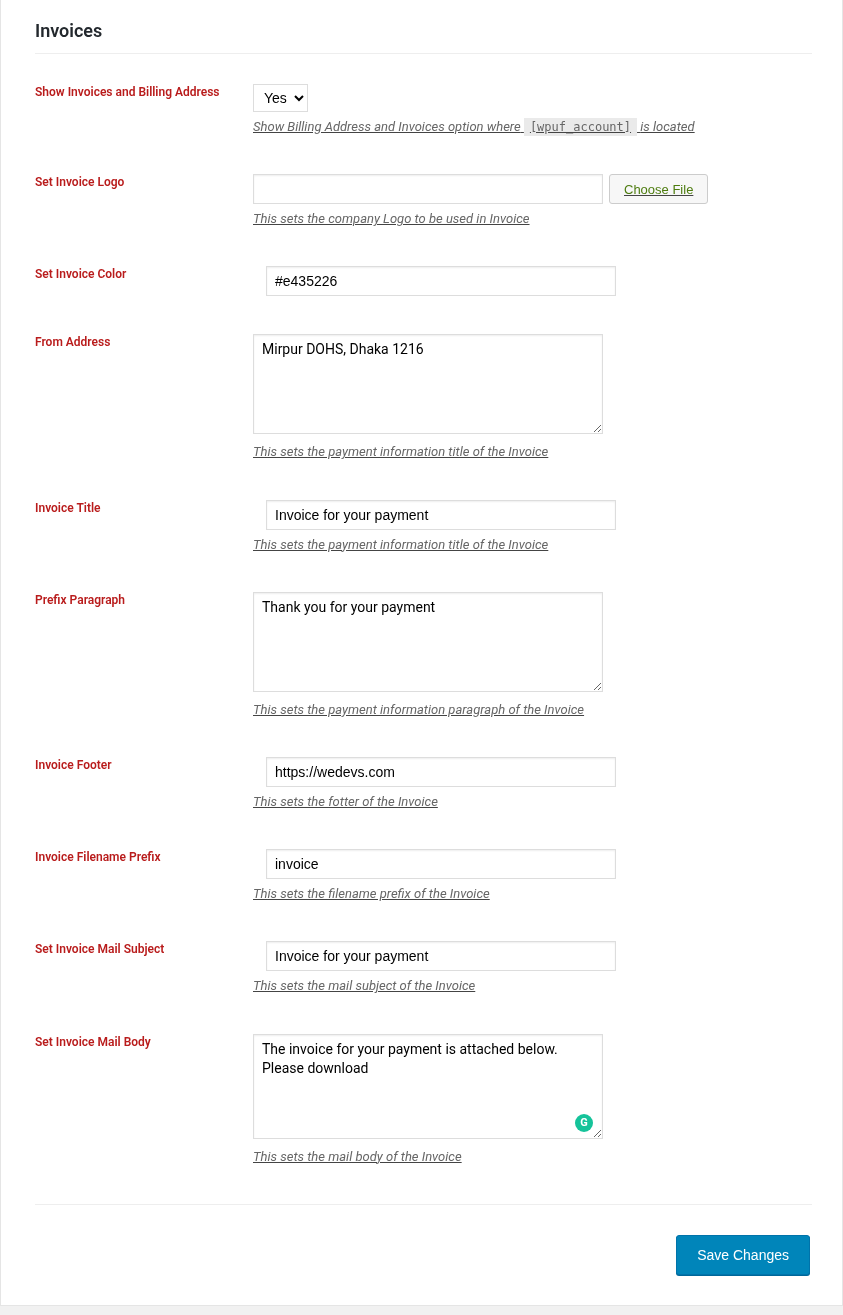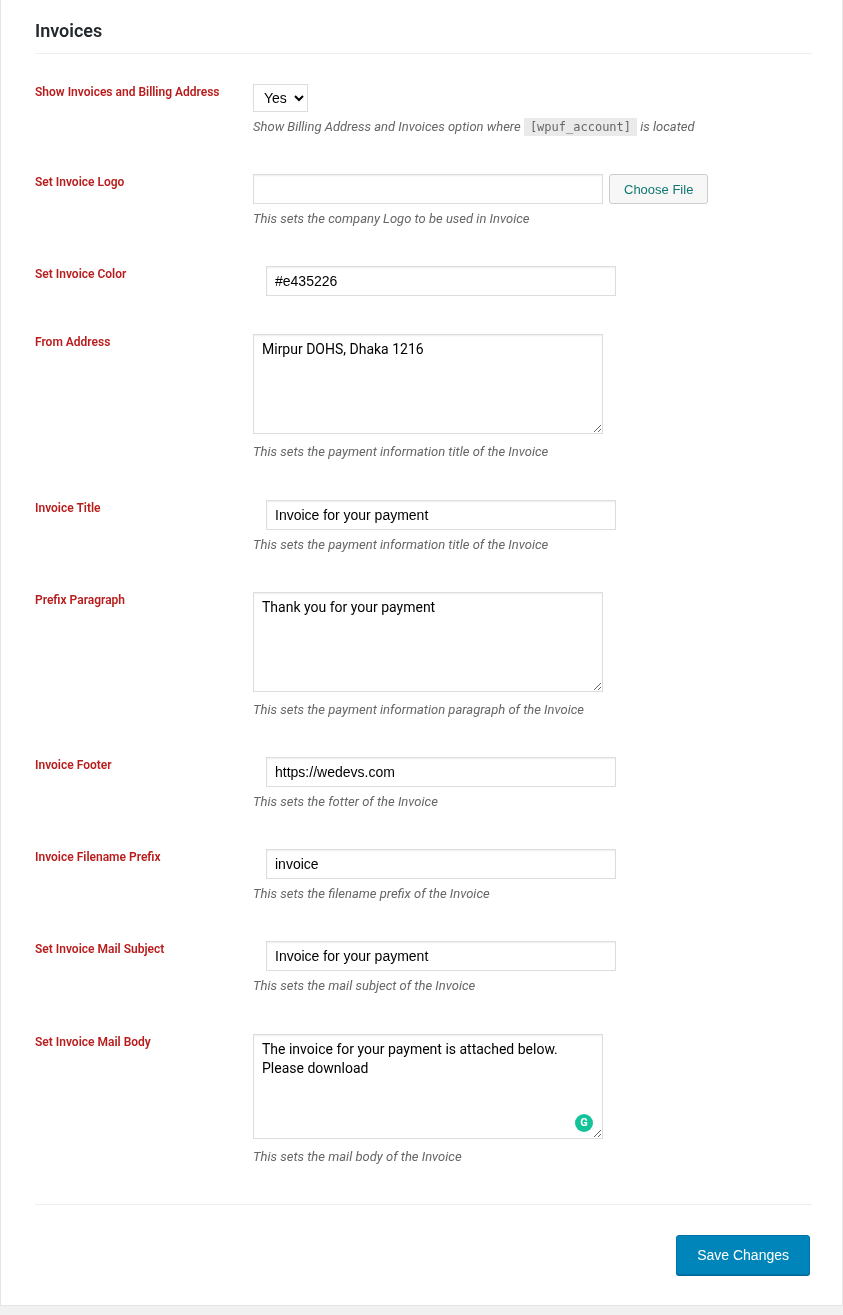--- a/index.html
+++ b/index.html
@@ -39,20 +39,21 @@
   padding-right: 10px;
 }
 .label-col label {
   font-weight: 600;
   font-size: 12px;
   color: #b91c1c;
   line-height: 1.4;
 }
 .field-col {
   flex: 1;
+  text-decoration: underline;
 }
 .description {
   font-style: italic;
   color: #666;
   font-size: 13px;
   margin-top: 6px;
   line-height: 1.4;
 }
 .description code {
   font-style: normal;
@@ -96,21 +97,21 @@
 input.file-display {
   width: 350px;
   height: 30px;
   border: 1px solid #ddd;
   padding: 5px 8px;
   box-shadow: inset 0 1px 2px rgba(0,0,0,0.07);
 }
 button.choose-file {
   background: #f7f7f7;
   border: 1px solid #ccc;
-  color: #0f766e;
+  color: #4d7c0f;
   padding: 0 14px;
   height: 30px;
   border-radius: 3px;
   font-size: 13px;
   cursor: pointer;
 }
 .ta-wrap { position: relative; width: 350px; }
 .grammarly-badge {
   position: absolute;
   right: 10px;

